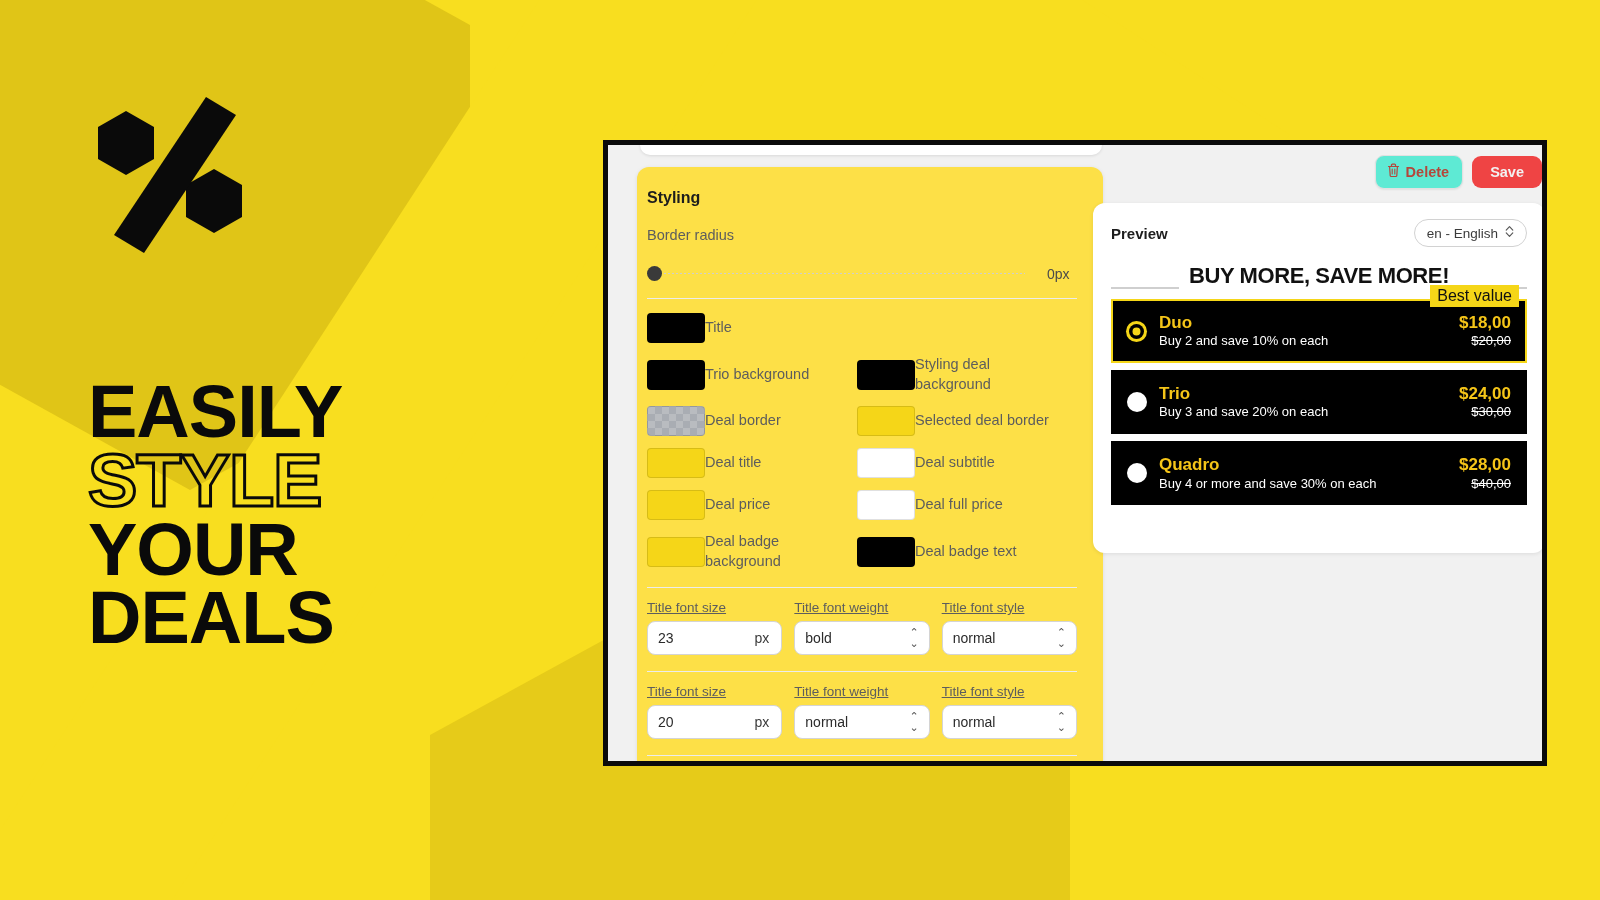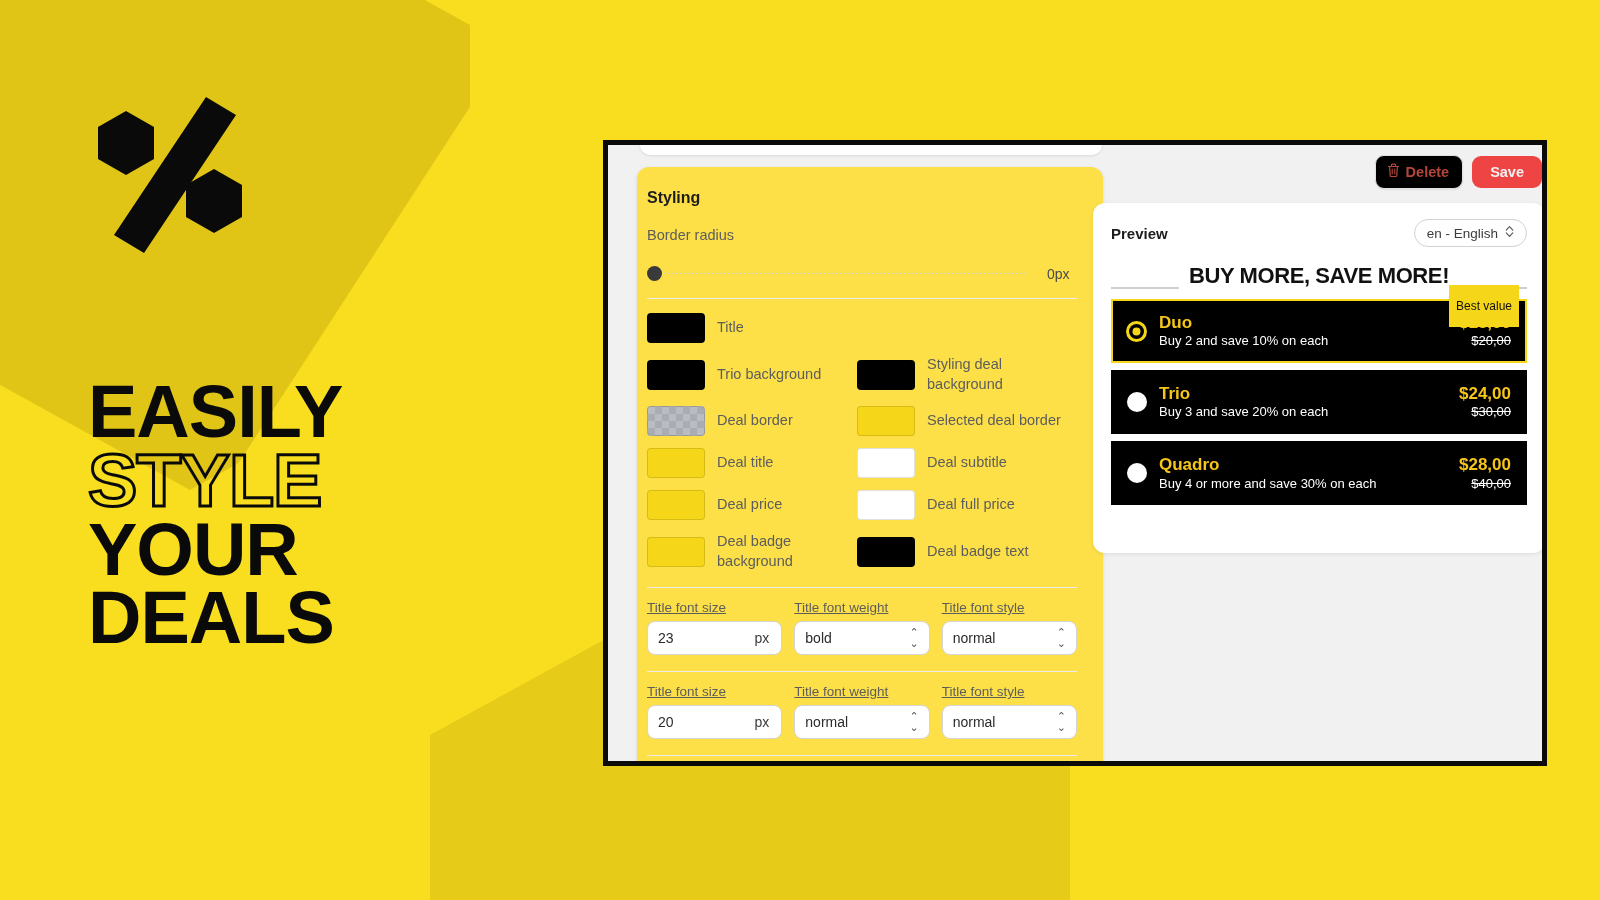--- a/index.html
+++ b/index.html
@@ -77,21 +77,21 @@
     box-shadow: 0 1px 3px rgba(0,0,0,.10);
   }
 
   
   .actionbar {
     position: absolute; right: 0px; top: 10px;
     display: flex; gap: 9px; align-items: center;
   }
   .btn-delete {
     display: flex; align-items: center; gap: 6px;
-    background: #000000; border: 1px solid #e1e1e1; border-radius: 9px;
+    background: #5eead4; border: 1px solid #e1e1e1; border-radius: 9px;
     padding: 7px 13px 7px 11px;
     font-size: 14.5px; font-weight: 600; color: #b4473b;
     box-shadow: 0 1px 2px rgba(0,0,0,.07);
     cursor: pointer;
   }
   .btn-save {
     background: #ef4444; border: none; border-radius: 9px;
     padding: 8px 18px; font-size: 14.5px; font-weight: 600; color: #f2f2f2;
     cursor: default;
   }
@@ -118,21 +118,21 @@
   .slider-knob {
     position: absolute; left: 0; width: 15px; height: 15px;
     border-radius: 50%; background: #3a3a3a;
   }
   .slider-val { font-size: 14px; color: #4b4b4b; min-width: 30px; }
 
   .divider { height: 1px; background: #ececec; margin: 16px 0 0 0; }
 
   .swatch-grid { margin-top: 14px; }
   .swatch-row { display: flex; align-items: center; margin-bottom: 12px; }
-  .swatch-cell { display: flex; align-items: center; gap: 12px; width: 210px; }
+  .swatch-cell { display: flex; align-items: center; width: 210px; }
   .swatch {
     width: 58px; height: 30px; border-radius: 4px; flex: none;
     border: 1px solid rgba(0,0,0,.12);
   }
   .swatch.checker {
     background-color: #b9bcc0;
     background-image:
       linear-gradient(45deg, #a9adb3 25%, transparent 25%, transparent 75%, #a9adb3 75%),
       linear-gradient(45deg, #a9adb3 25%, transparent 25%, transparent 75%, #a9adb3 75%);
     background-size: 14px 14px;
@@ -196,21 +196,21 @@
   }
   .deal-info { flex: 1; }
   .deal-name { font-size: 17px; font-weight: bold; color: #F5C518; line-height: 1.25; }
   .deal-sub { font-size: 13px; color: #fff; line-height: 1.3; }
   .deal-prices { text-align: right; }
   .deal-price { font-size: 17px; font-weight: bold; color: #F5C518; line-height: 1.25; }
   .deal-full { font-size: 13px; color: #fff; text-decoration: line-through; line-height: 1.3; }
   .badge {
     position: absolute; right: 6px; top: -16px;
     background: #F5D618; color: #111;
-    font-size: 12px; padding: 14px 7px;
+    font-size: 16px; padding: 2px 7px;
     white-space: nowrap;
     text-align: right;
   }
 </style>
 </head>
 <body>
 
 <div class="promo-bg">
   <div class="hexA"></div>
   <div class="hexB"></div>

